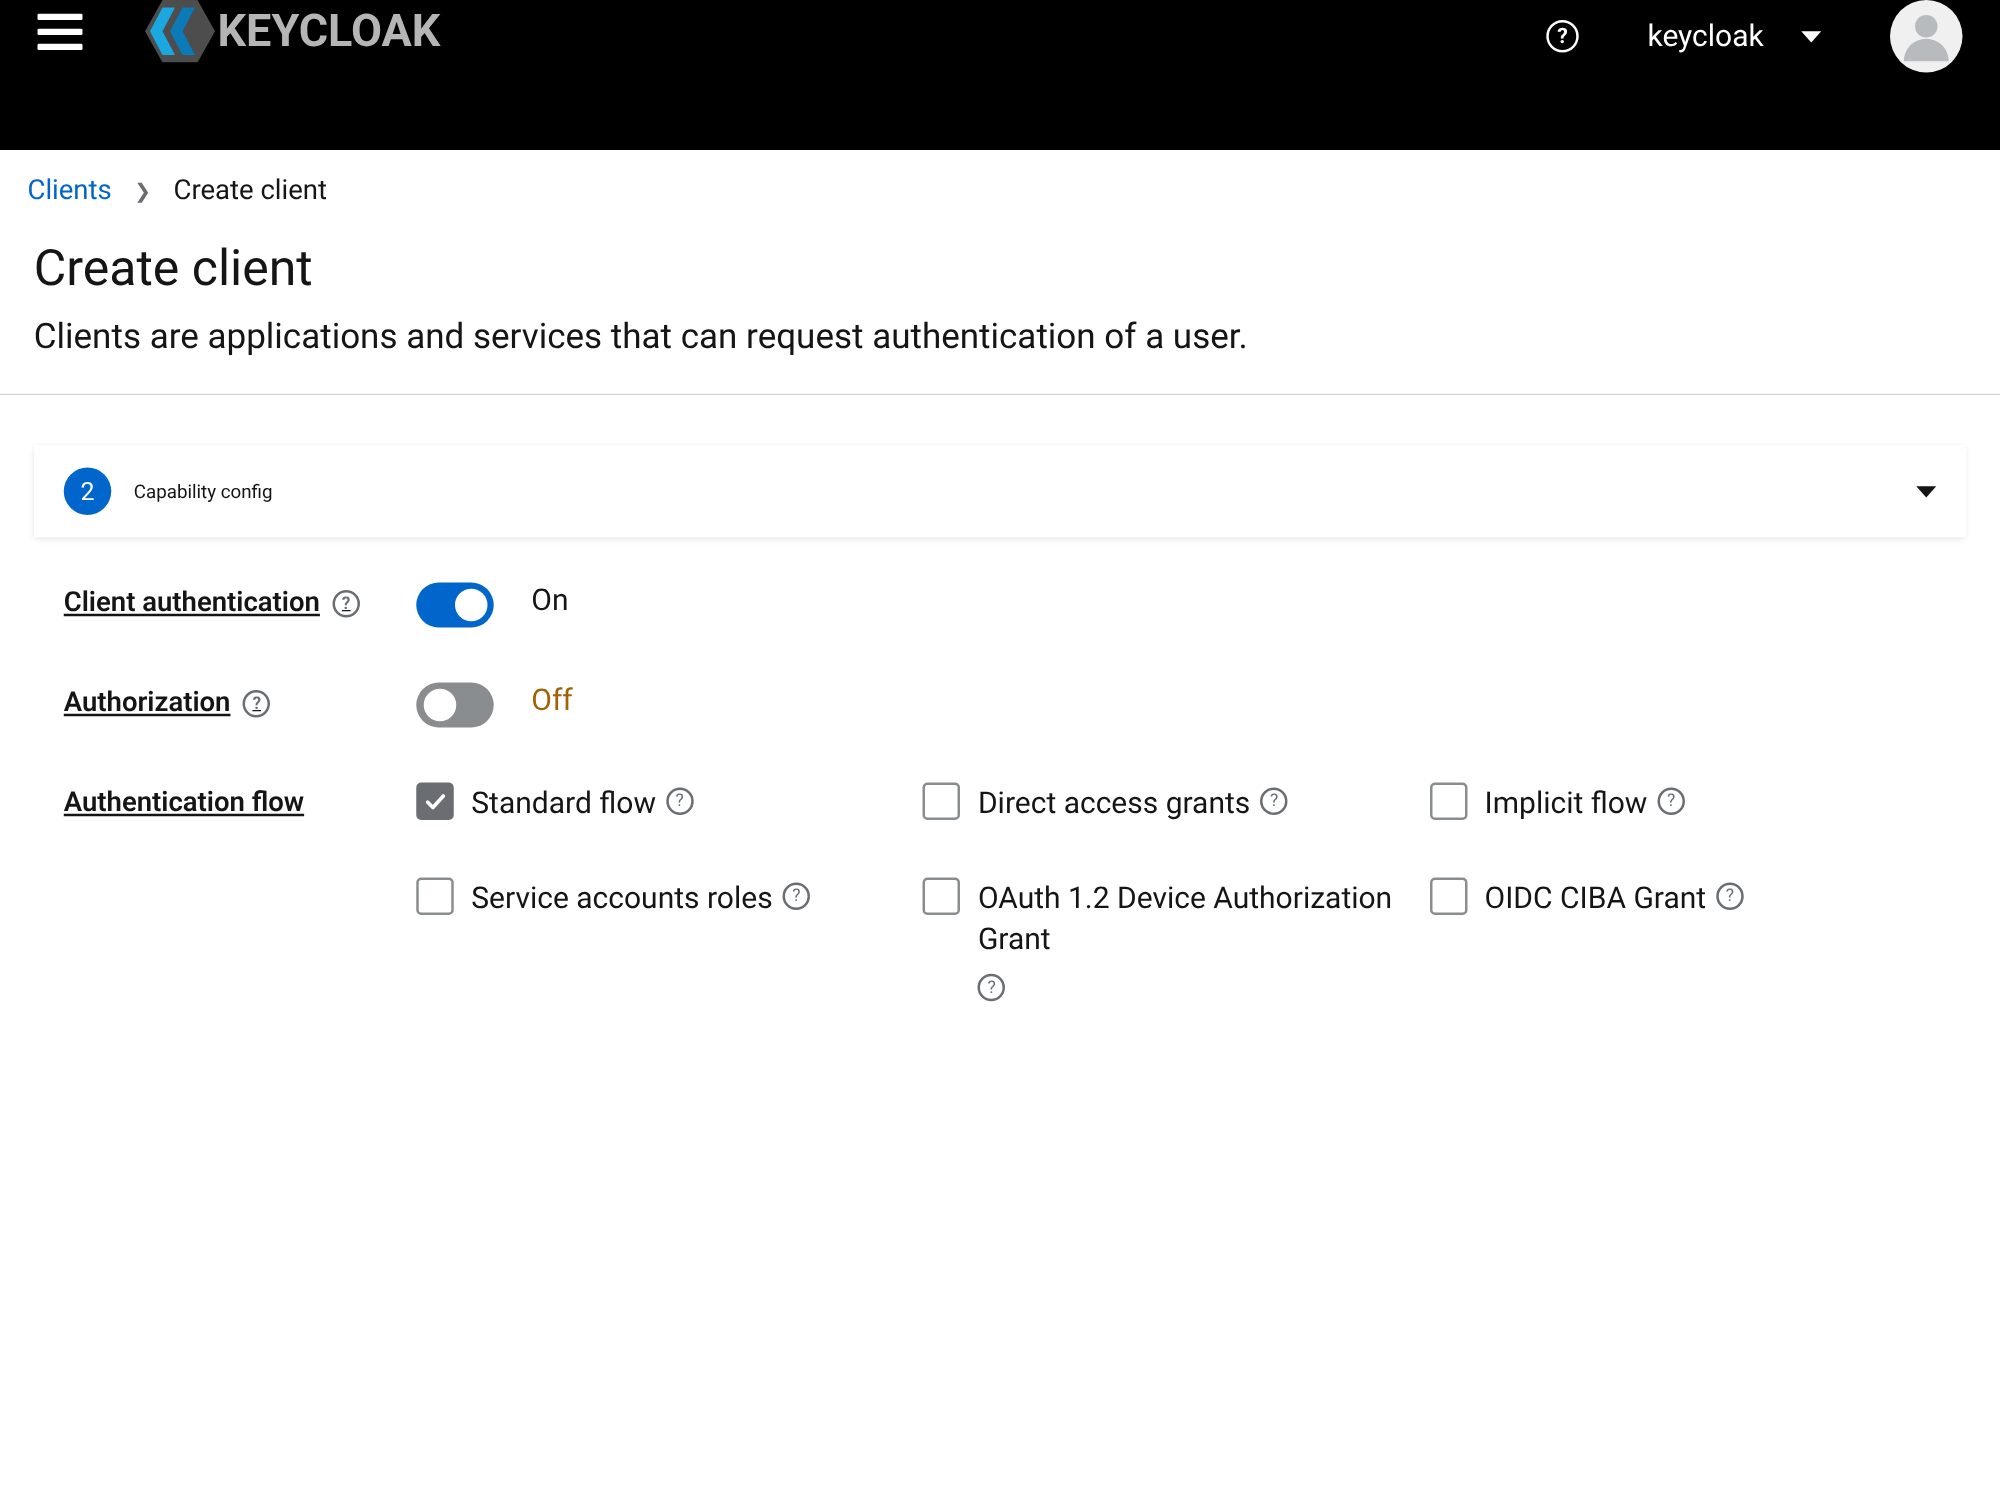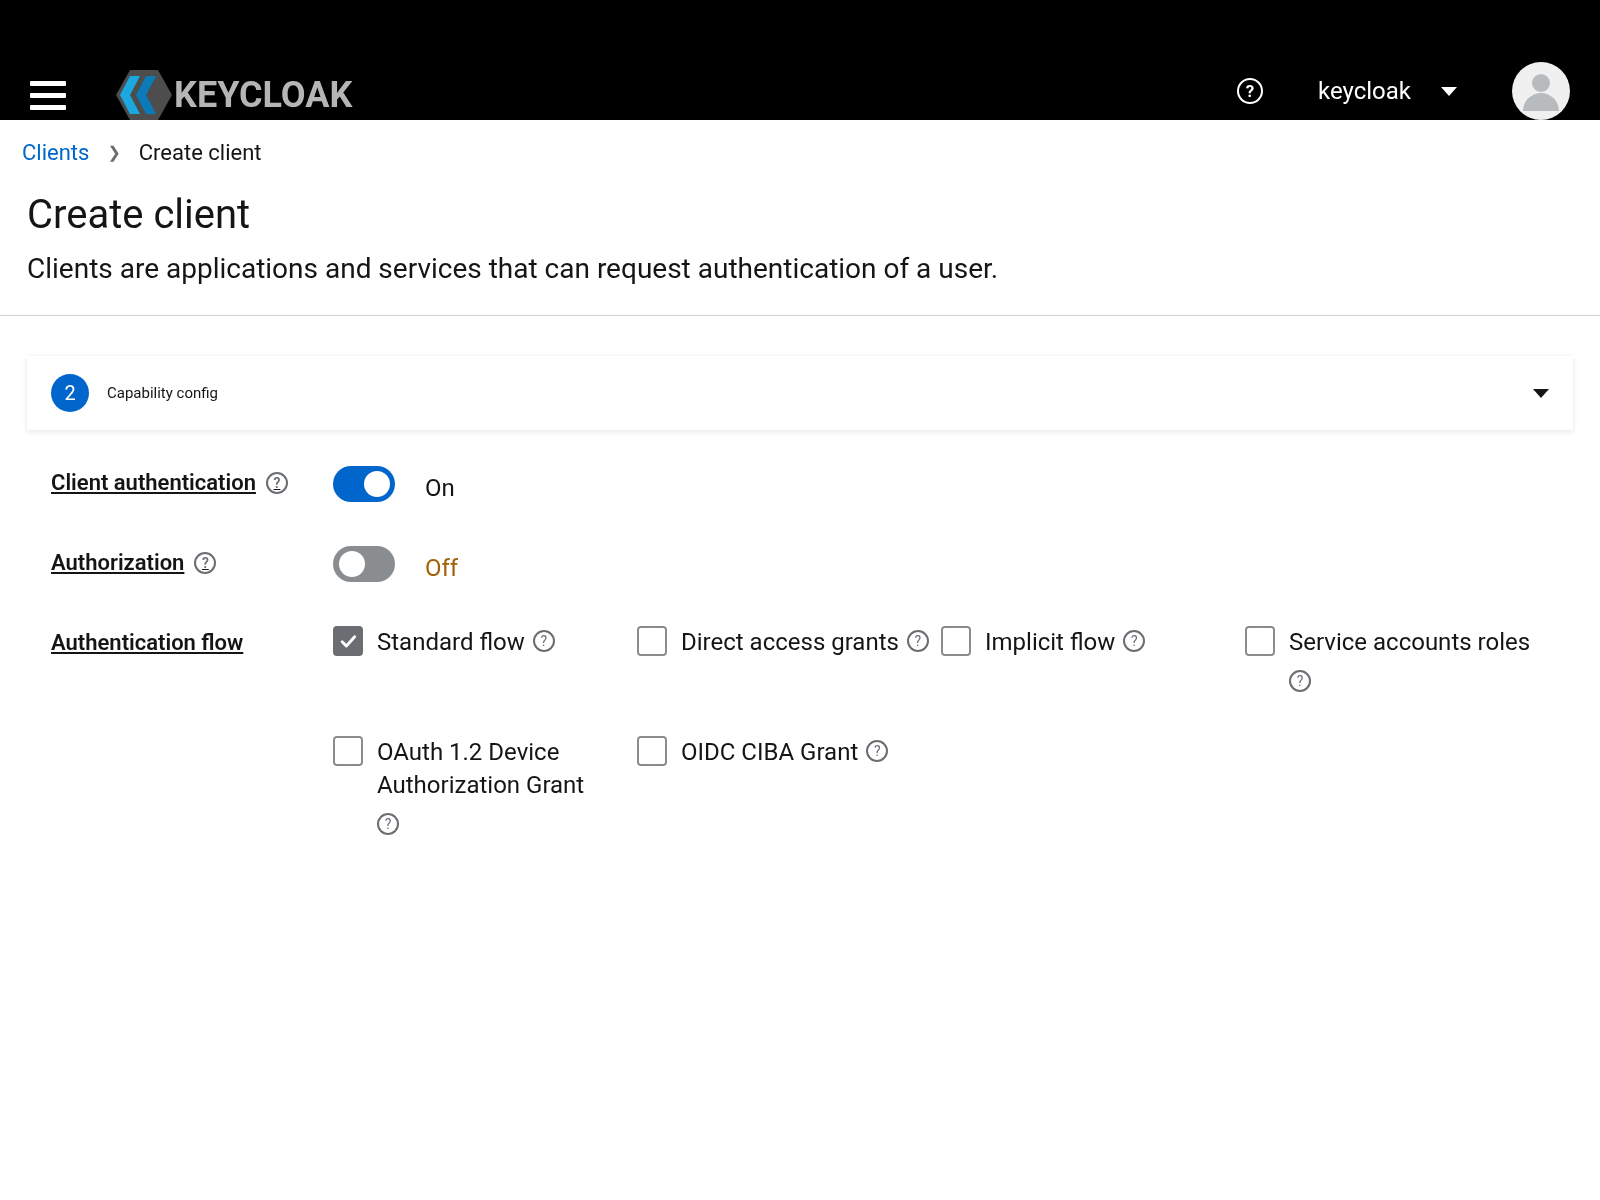--- a/index.html
+++ b/index.html
@@ -1,19 +1,19 @@
 <!DOCTYPE html>
 <html><head>
 <meta charset="utf-8">
 <style>
 * { margin: 0; padding: 0; box-sizing: border-box; }
 body { font-family: -apple-system, BlinkMacSystemFont, "Segoe UI", Roboto, Helvetica, Arial, sans-serif; background: #fff; color: #151515; }
 
 
-.header { background: #000; height: 120px; display: flex; align-items: flex-end; padding: 0 30px; justify-content: space-between; }
+.header { background: #000; height: 120px; display: flex; align-items: flex-start; padding: 0 30px; justify-content: space-between; }
 .header-left { display: flex; align-items: center; gap: 50px; }
 .hamburger { display: flex; flex-direction: column; gap: 7px; cursor: pointer; }
 .hamburger span { display: block; width: 36px; height: 5px; background: #fff; border-radius: 1px; }
 .logo { display: flex; align-items: center; gap: 2px; }
 .logo-text { color: #b5b5b5; font-weight: 700; font-size: 36px; letter-spacing: 0px; }
 .header-right { display: flex; align-items: center; gap: 55px; }
 .help-icon-circle { width: 26px; height: 26px; border: 2.5px solid #fff; border-radius: 50%; display: flex; align-items: center; justify-content: center; font-size: 17px; color: #fff; font-weight: bold; cursor: pointer; }
 .realm-selector { display: flex; align-items: center; gap: 30px; color: #fff; font-size: 24px; cursor: pointer; }
 .caret-down { width: 0; height: 0; border-left: 8px solid transparent; border-right: 8px solid transparent; border-top: 9px solid #fff; }
 .avatar { width: 58px; height: 58px; background: #f0f0f0; border-radius: 50%; display: flex; align-items: center; justify-content: center; overflow: hidden; }
@@ -37,35 +37,35 @@
 .step-header { display: flex; align-items: center; justify-content: space-between; padding: 18px 24px; background: #fff; box-shadow: 0 2px 6px rgba(0,0,0,0.08), 0 0px 2px rgba(0,0,0,0.06); margin-bottom: 36px; cursor: pointer; }
 .step-left { display: flex; align-items: center; gap: 18px; }
 .step-badge { width: 38px; height: 38px; background: #0066cc; border-radius: 50%; color: #fff; display: flex; align-items: center; justify-content: center; font-size: 20px; }
 .step-title { font-size: 15px; color: #151515; }
 .step-caret { width: 0; height: 0; border-left: 8px solid transparent; border-right: 8px solid transparent; border-top: 9px solid #151515; }
 
 
 .form { padding: 0 24px; }
 .form-row { display: flex; align-items: flex-start; margin-bottom: 44px; }
 .form-label { width: 282px; font-size: 22px; font-weight: 600; color: #151515; display: flex; align-items: center; gap: 10px; padding-top: 4px; text-decoration: underline; }
-.form-control { flex: 1; display: flex; align-items: flex-end; gap: 30px; }
+.form-control { flex: 1; display: flex; align-items: flex-start; gap: 30px; }
 .help-q { width: 22px; height: 22px; border: 2px solid #6a6e73; border-radius: 50%; display: inline-flex; align-items: center; justify-content: center; font-size: 14px; color: #6a6e73; cursor: pointer; flex-shrink: 0; }
 
 
 .switch { position: relative; width: 62px; height: 36px; border-radius: 18px; cursor: pointer; }
 .switch.on { background: #0066cc; }
 .switch.off { background: #8a8d90; }
 .switch .knob { position: absolute; width: 26px; height: 26px; background: #fff; border-radius: 50%; top: 5px; }
 .switch.on .knob { right: 5px; }
 .switch.off .knob { left: 6px; }
 .switch-label { font-size: 24px; color: #151515; }
 .switch-label.off { color: #a16207; }
 
 
-.checkbox-grid { display: grid; grid-template-columns: 1fr 1fr 1fr 1fr; row-gap: 44px; column-gap: 0px; flex: 1; }
+.checkbox-grid { display: grid; grid-template-columns: 1fr 1fr 1fr; row-gap: 44px; column-gap: 0px; flex: 1; }
 .checkbox-item { display: flex; align-items: flex-start; gap: 14px; }
 .cb { width: 30px; height: 30px; border: 2px solid #8a8d90; border-radius: 4px; flex-shrink: 0; cursor: pointer; display: flex; align-items: center; justify-content: center; margin-top: 0px; }
 .cb.checked { background: #6a6e73; border-color: #6a6e73; }
 .cb.checked svg { width: 20px; height: 20px; }
 .cb-label { font-size: 24px; color: #151515; display: flex; align-items: flex-start; gap: 8px; flex-wrap: wrap; line-height: 1.35; max-width: 380px; }
 .cb-label .help-q { margin-top: 4px; }
 </style>
 </head>
 <body>
 

